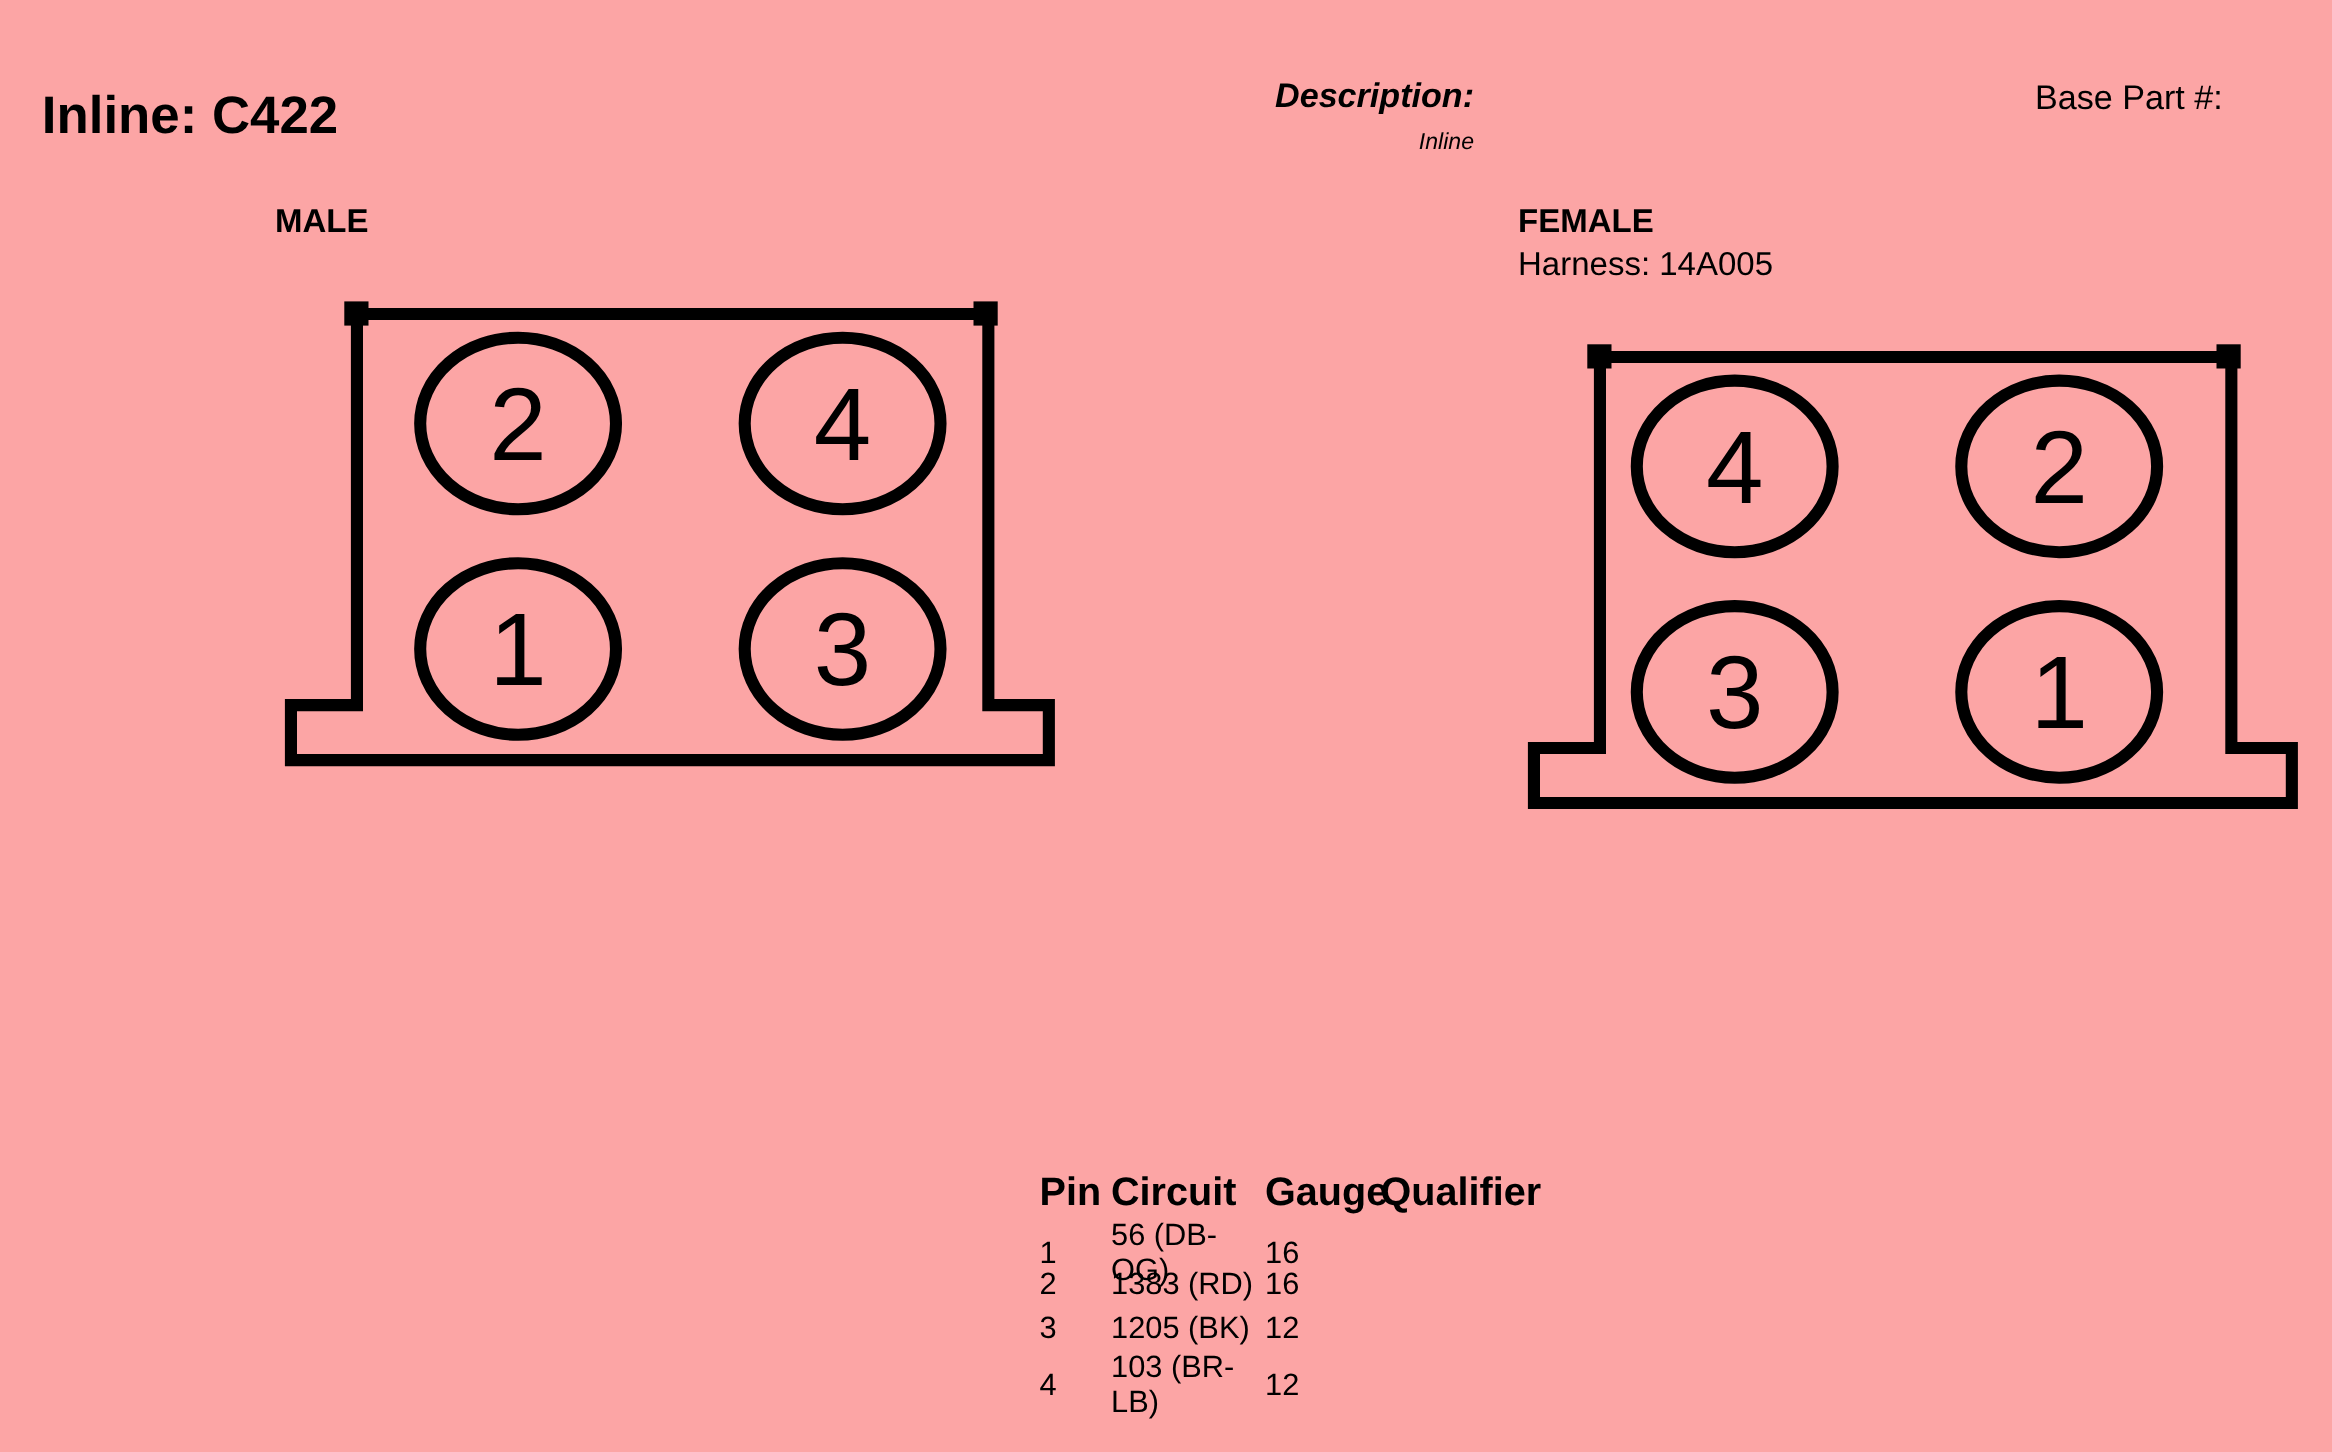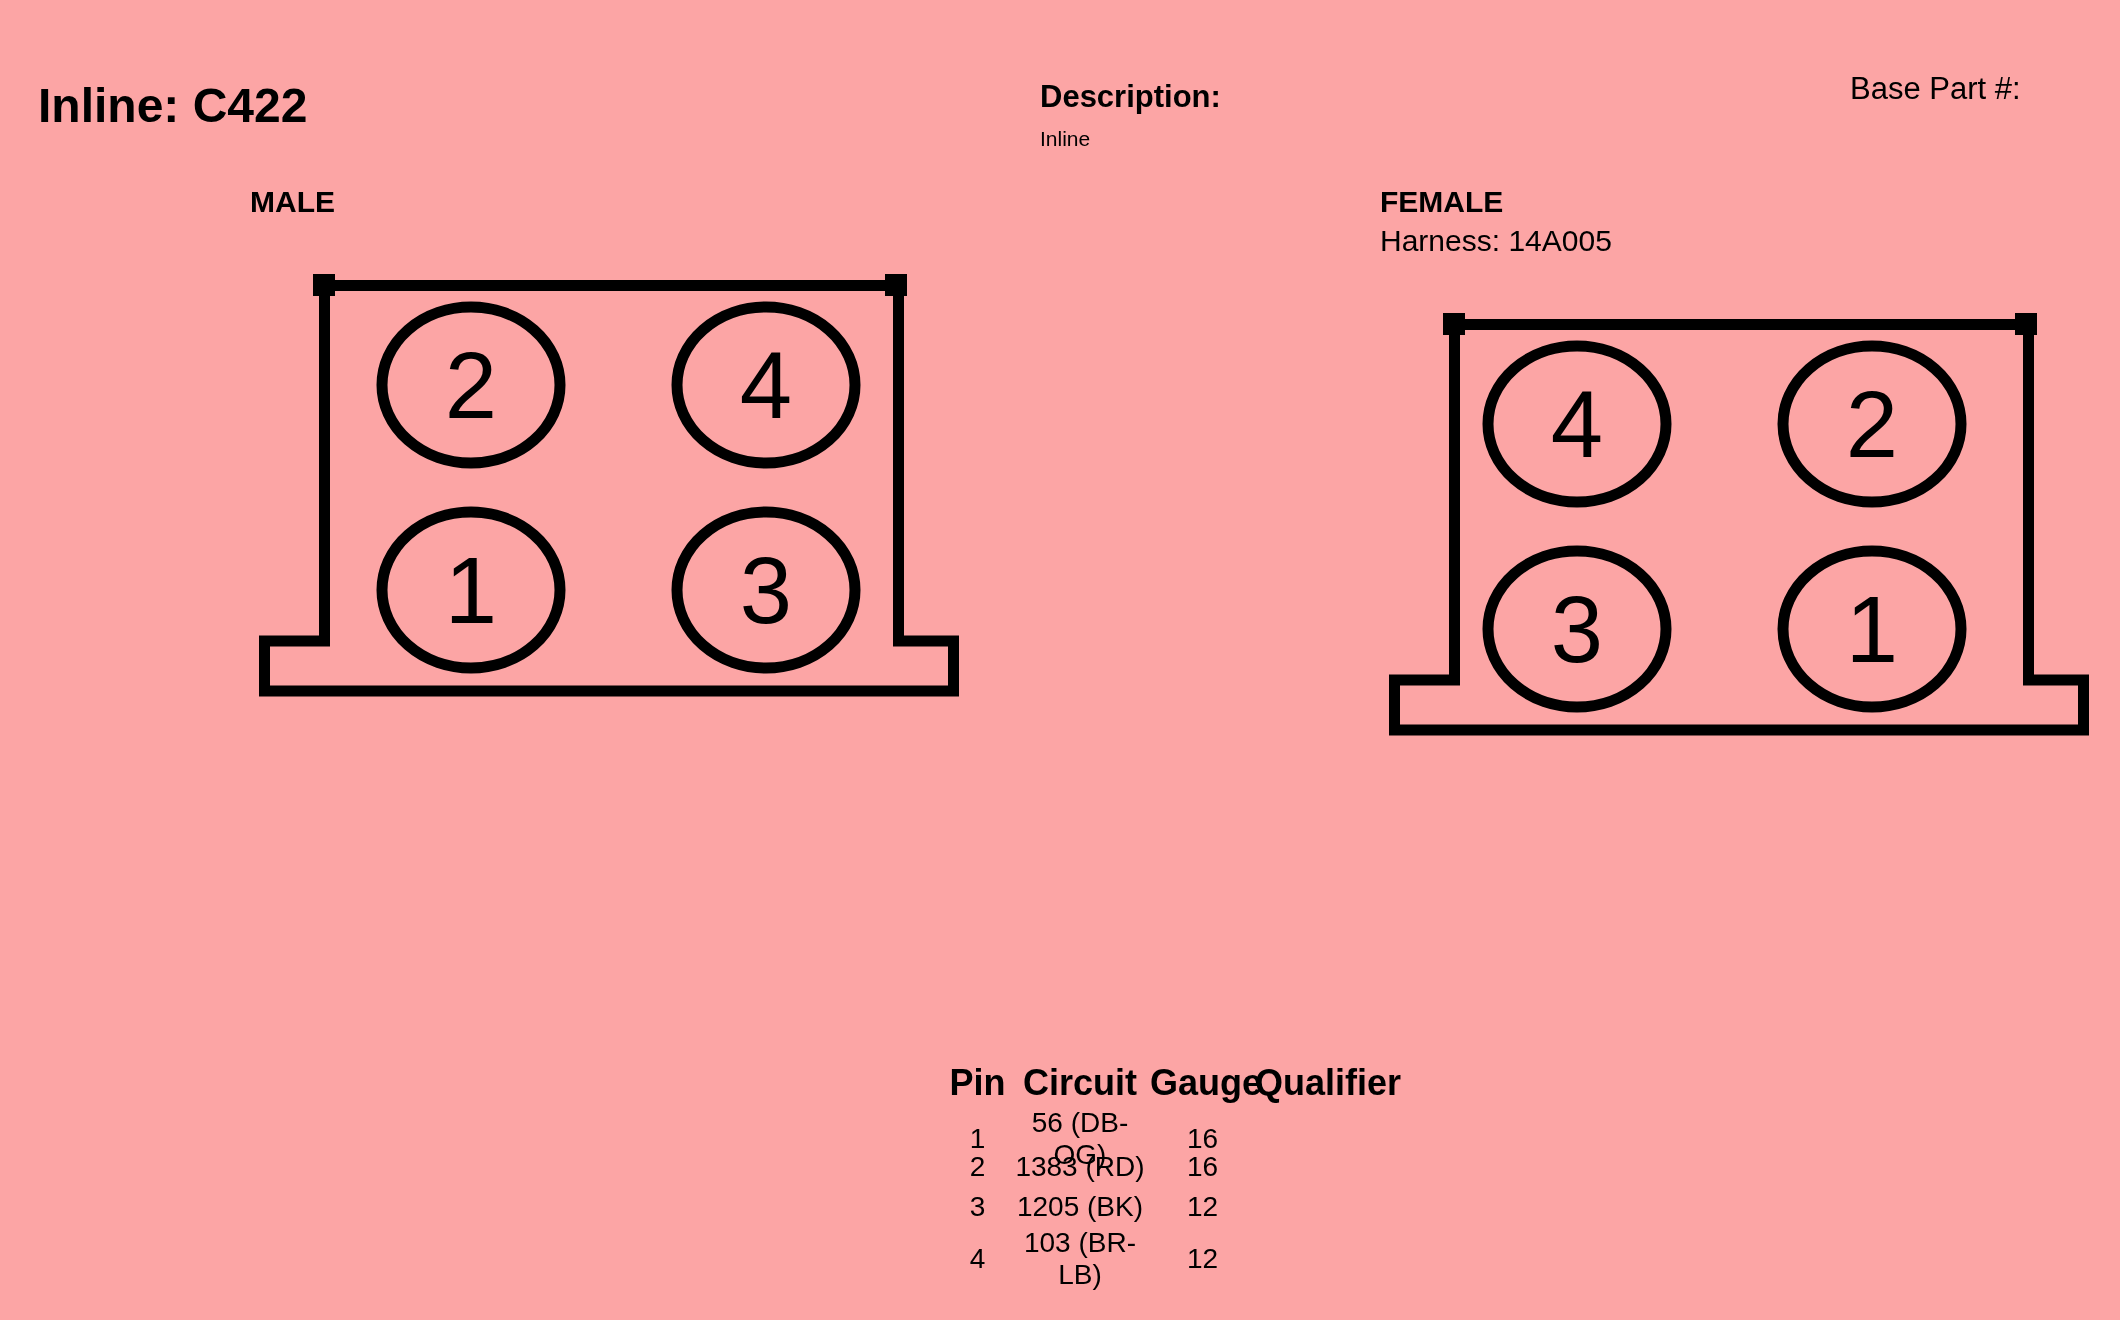--- a/index.html
+++ b/index.html
@@ -9,22 +9,23 @@
     background:#fca5a5;
     color:#000000;
     font-family:"Liberation Sans",sans-serif;
     overflow:hidden;
   }
   .page-title{
     position:absolute;left:38px;top:80px;
     font-size:48px;font-weight:bold;line-height:1.1;
   }
   .description-block{
-    position:absolute;left:1040px;top:80px;width:300px;
-    text-align:left;
+    position:absolute;left:1040px;top:70px;width:300px;
+    text-align:right;
+    font-style:italic;
   }
   .desc-label{font-size:31px;font-weight:bold;line-height:1.1;}
   .desc-value{font-size:21px;margin-top:13px;line-height:1.1;}
   .base-part{
     position:absolute;left:1850px;top:72px;
     font-size:31px;font-weight:normal;line-height:1.1;
   }
   .connector{position:absolute;width:720px;}
   .connector.male{left:250px;top:184px;}
   .connector.female{left:1380px;top:184px;}
@@ -36,21 +37,21 @@
   .pin-ellipse{fill:none;stroke:#000000;stroke-width:11;}
   .pin-num{
     font-family:"Liberation Sans",sans-serif;
     font-size:94px;font-weight:400;fill:#000000;
   }
   .corner-tab{fill:#000000;}
   .pin-table{position:absolute;left:945px;top:1062px;}
   .pt-header,.pt-row{
     display:grid;
     grid-template-columns:65px 140px 105px 140px;
-    text-align:center;
+    text-align:left;
   }
   .pt-header{font-size:36px;font-weight:bold;line-height:1.15;}
   .pt-rows{margin-top:4px;}
   .pt-row{font-size:28px;height:40px;align-items:center;}
 </style>
 </head>
 <body>
 
 <div class="page">
 

